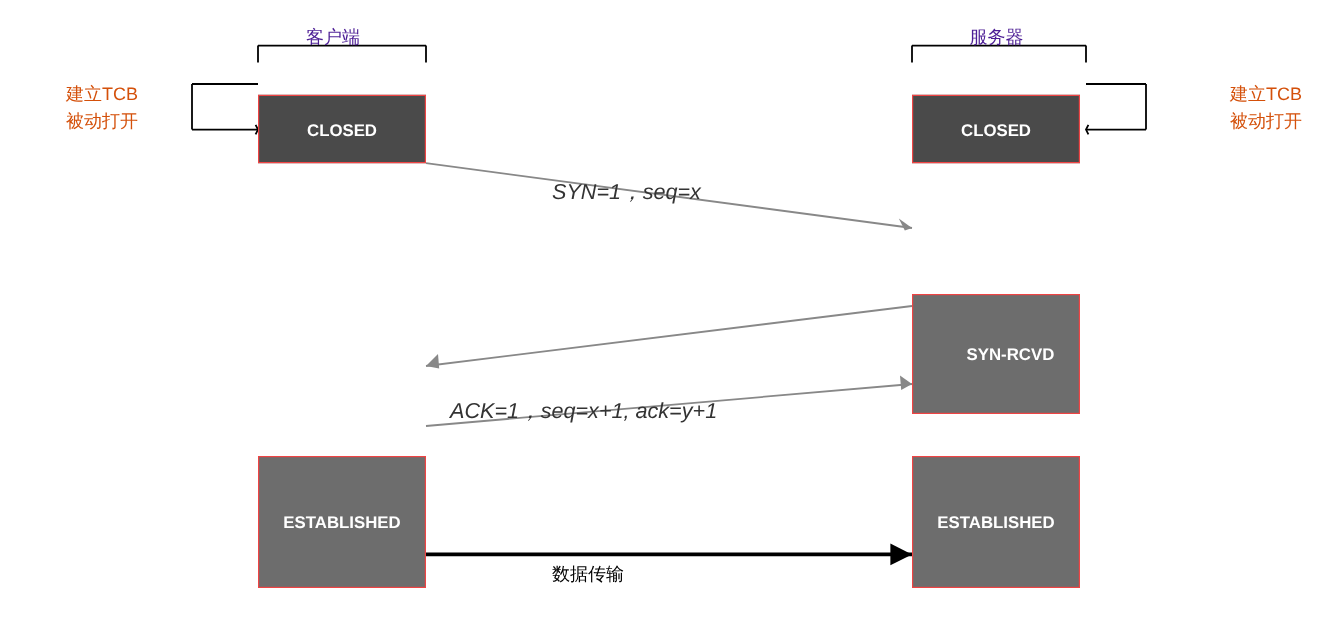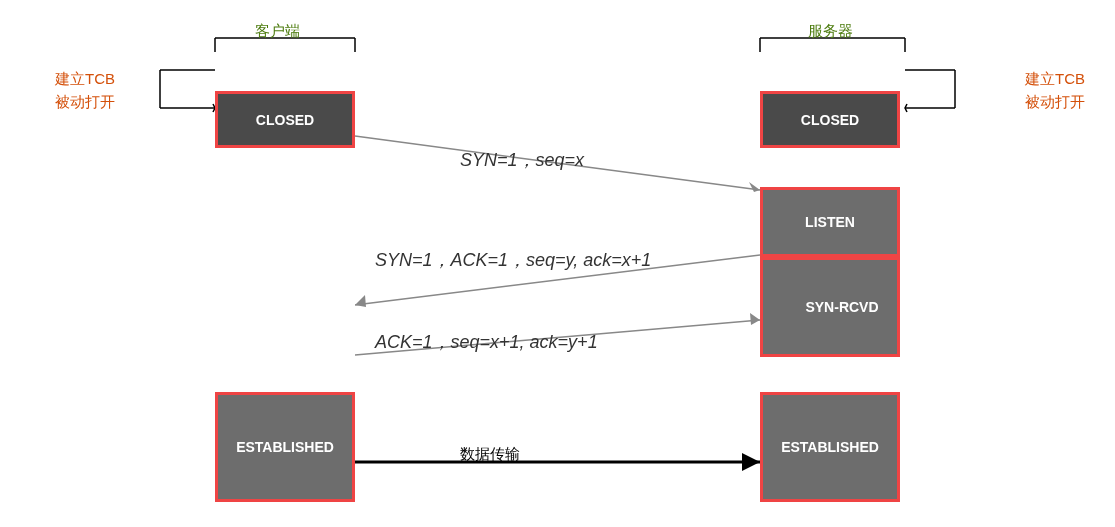--- a/index.html
+++ b/index.html
@@ -19,50 +19,50 @@
     
     .state-box {
       position: absolute;
       background: #6d6d6d;
       color: #fff;
       display: flex;
       align-items: center;
       justify-content: center;
       font-size: 14px;
       font-weight: bold;
-      border: 3px solid #ef4444;
-      margin-top: 12px;
+      border: 1px solid #ef4444;
     }
     .state-box.dark {
       background: #4a4a4a;
     }
     
     .col-header {
       position: absolute;
       font-size: 15px;
-      color: #4d7c0f;
+      color: #4c1d95;
     }
     
     .side-label {
       position: absolute;
       font-size: 15px;
       line-height: 1.5;
     }
     
     .arrow-label {
       position: absolute;
       font-size: 18px;
       font-style: italic;
       color: #333;
     }
     
     .data-label {
       position: absolute;
       font-size: 15px;
       color: #000;
+      margin-top: 24px;
     }
     svg.diagram-svg {
       position: absolute;
       top: 0;
       left: 0;
       width: 1115px;
       height: 527px;
       pointer-events: none;
     }
   </style>
@@ -121,37 +121,33 @@
 
   <div class="state-box dark" style="left: 215px; top: 79px; width: 140px; height: 57px;">
     <span>CLOSED</span>
   </div>
 
   <div class="state-box dark" style="left: 760px; top: 79px; width: 140px; height: 57px;">
     <span>CLOSED</span>
   </div>
 
 
-  <div class="state-box" style="left: 760px; top: 175px; width: 140px; height: 70px;">
-    <span>LISTEN</span>
-  </div>
 
   <div class="state-box" style="left: 760px; top: 245px; width: 140px; height: 100px; padding-left: 24px;">
     <span>SYN-RCVD</span>
   </div>
 
   <div class="state-box" style="left: 215px; top: 380px; width: 140px; height: 110px;">
     <span>ESTABLISHED</span>
   </div>
 
   <div class="state-box" style="left: 760px; top: 380px; width: 140px; height: 110px;">
     <span>ESTABLISHED</span>
   </div>
 
   <div class="arrow-label" style="left: 460px; top: 148px;">SYN=1，seq=x</div>
 
-  <div class="arrow-label" style="left: 375px; top: 248px;">SYN=1，ACK=1，seq=y, ack=x+1</div>
 
   <div class="arrow-label" style="left: 375px; top: 330px; text-align: center;">ACK=1，seq=x+1, ack=y+1</div>
 
   <div class="data-label" style="left: 460px; top: 445px;">数据传输</div>
 
 </div>
 
 </body></html>

